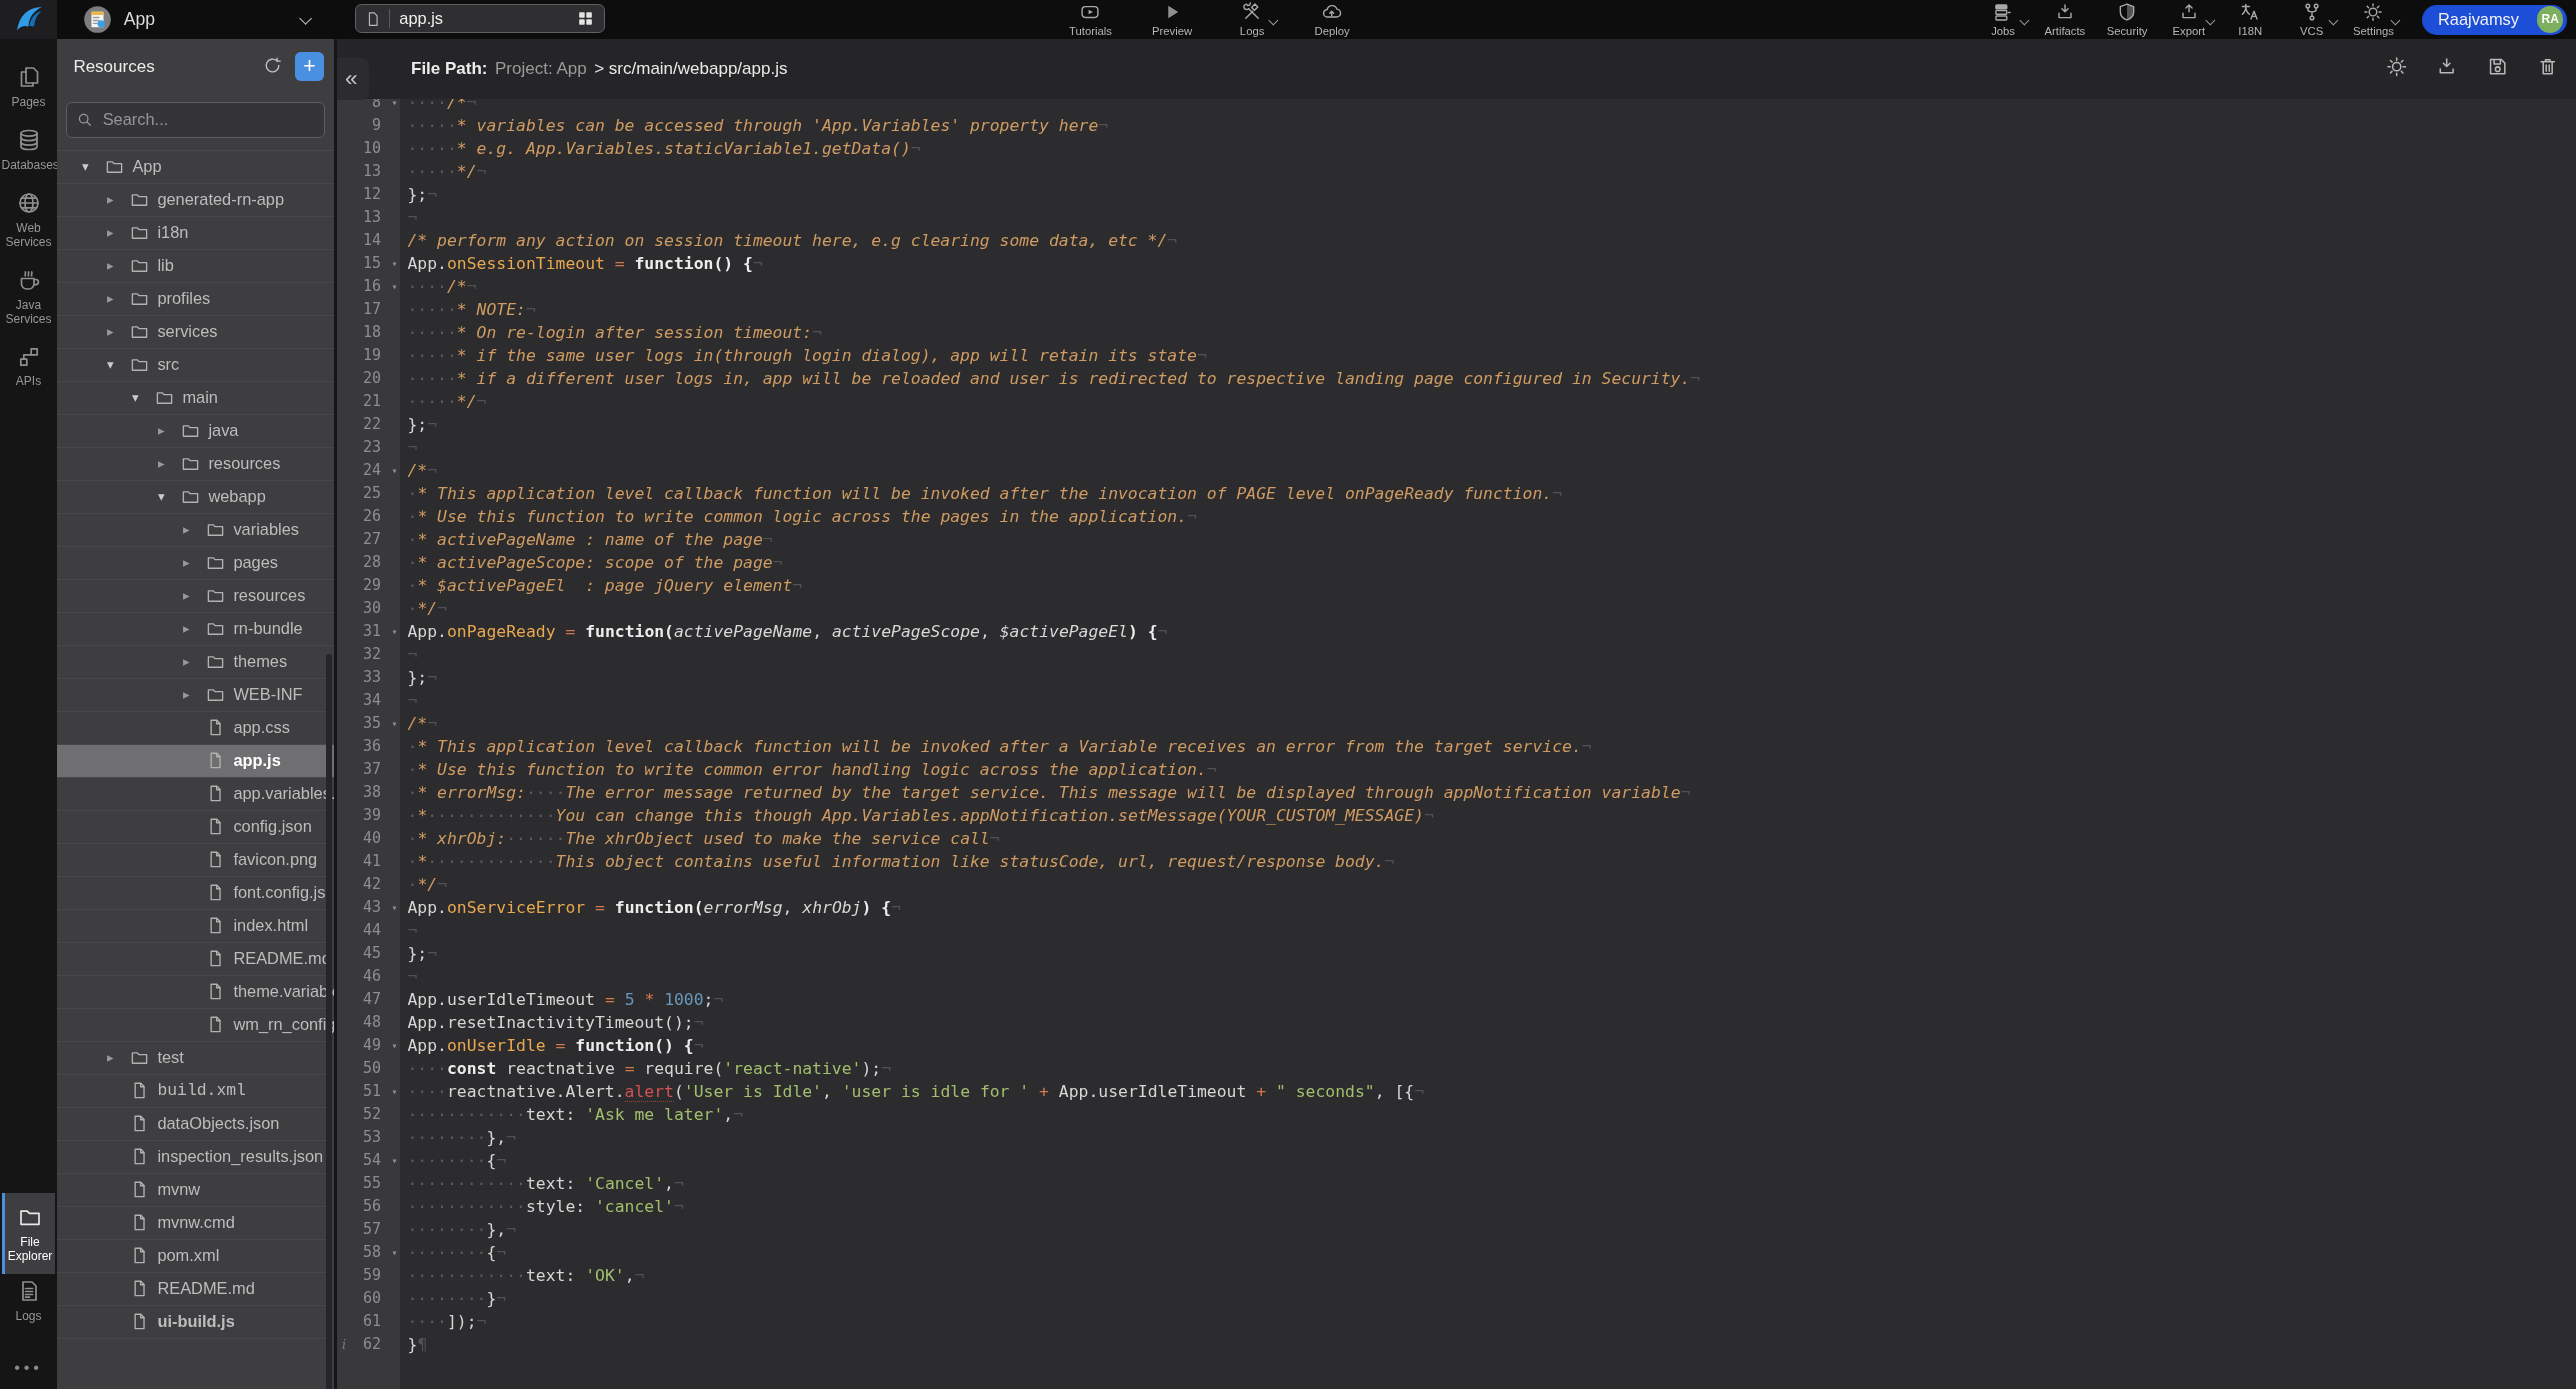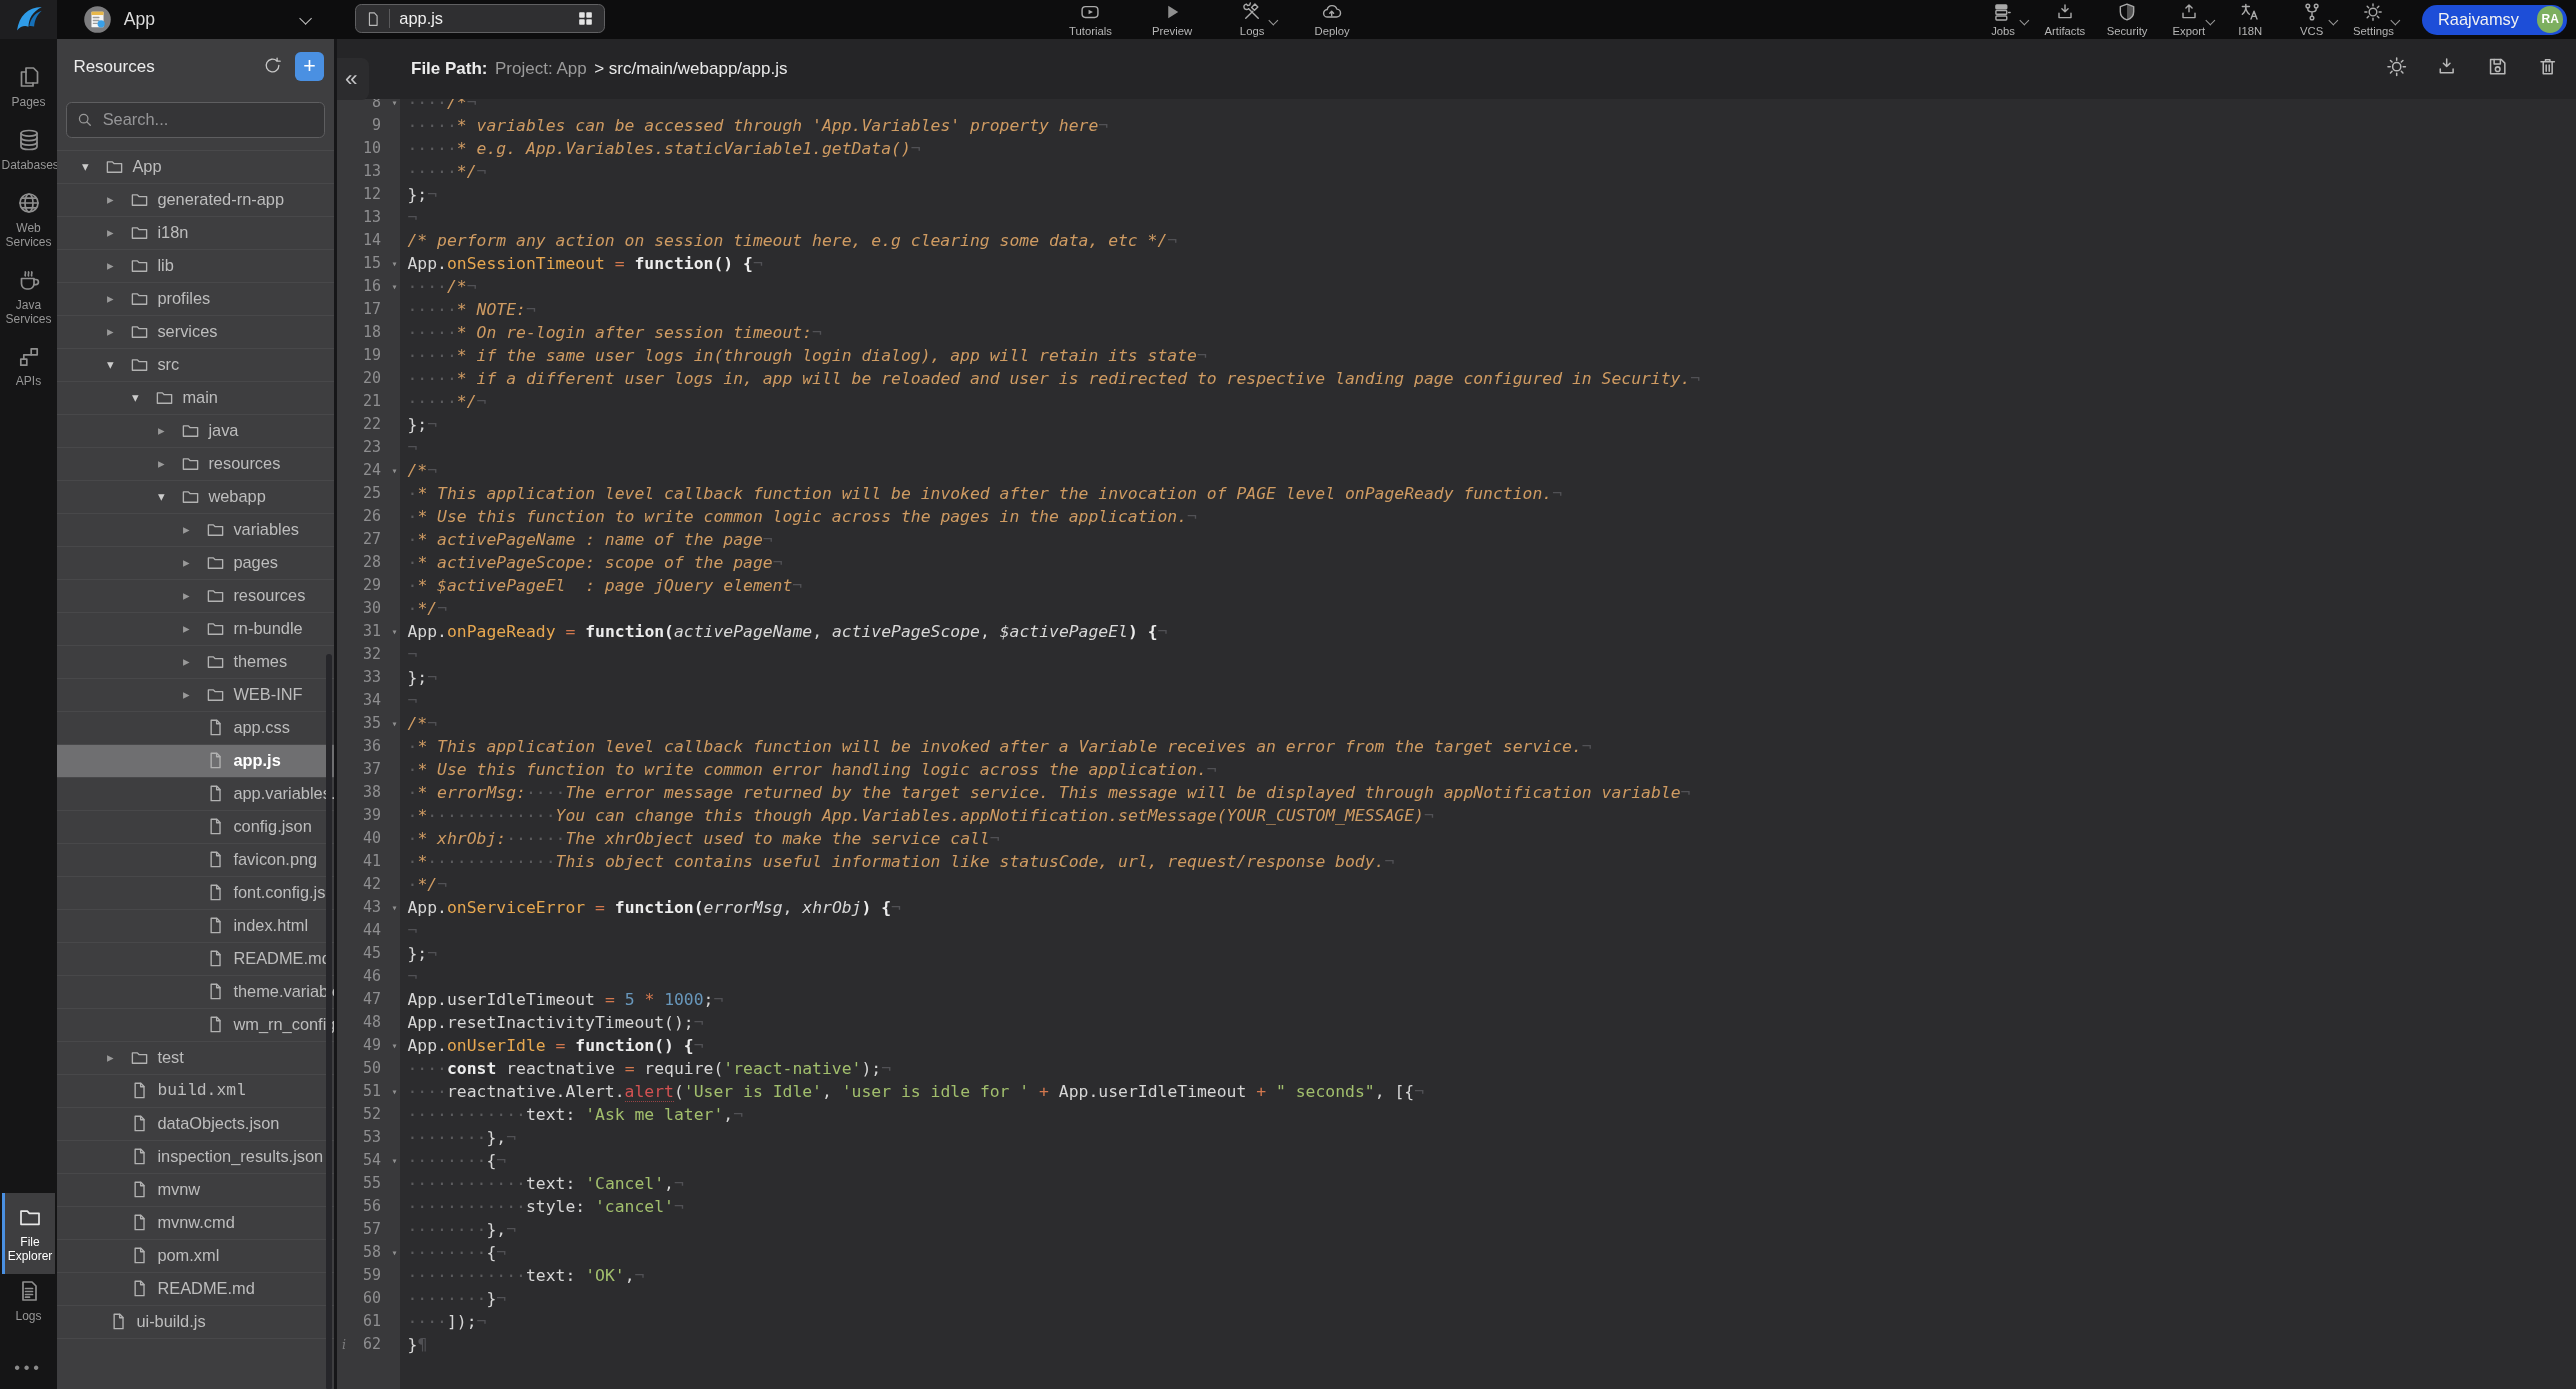--- a/index.html
+++ b/index.html
@@ -549,21 +549,21 @@
           <span class="tlabel">pom.xml</span>
         </div>
         <div class="trow" style="padding-left: 50px;">
           <span class="tar"></span>
           <span class="tic"><svg class="ic" viewBox="0 0 24 24">
               <path d="M6.5 2.8h7.2l4 4.2V21H6.5z"></path>
               <path d="M13.4 3v4.3h4.2"></path>
             </svg></span>
           <span class="tlabel">README.md</span>
         </div>
-        <div class="trow" style="padding-left: 29px;">
+        <div class="trow" style="padding-left: 50px; font-weight: bold;">
           <span class="tar"></span>
           <span class="tic"><svg class="ic" viewBox="0 0 24 24">
               <path d="M6.5 2.8h7.2l4 4.2V21H6.5z"></path>
               <path d="M13.4 3v4.3h4.2"></path>
             </svg></span>
           <span class="tlabel">ui-build.js</span>
         </div>
       </div>
     <div class="scrollthumb"></div>
   </div>

